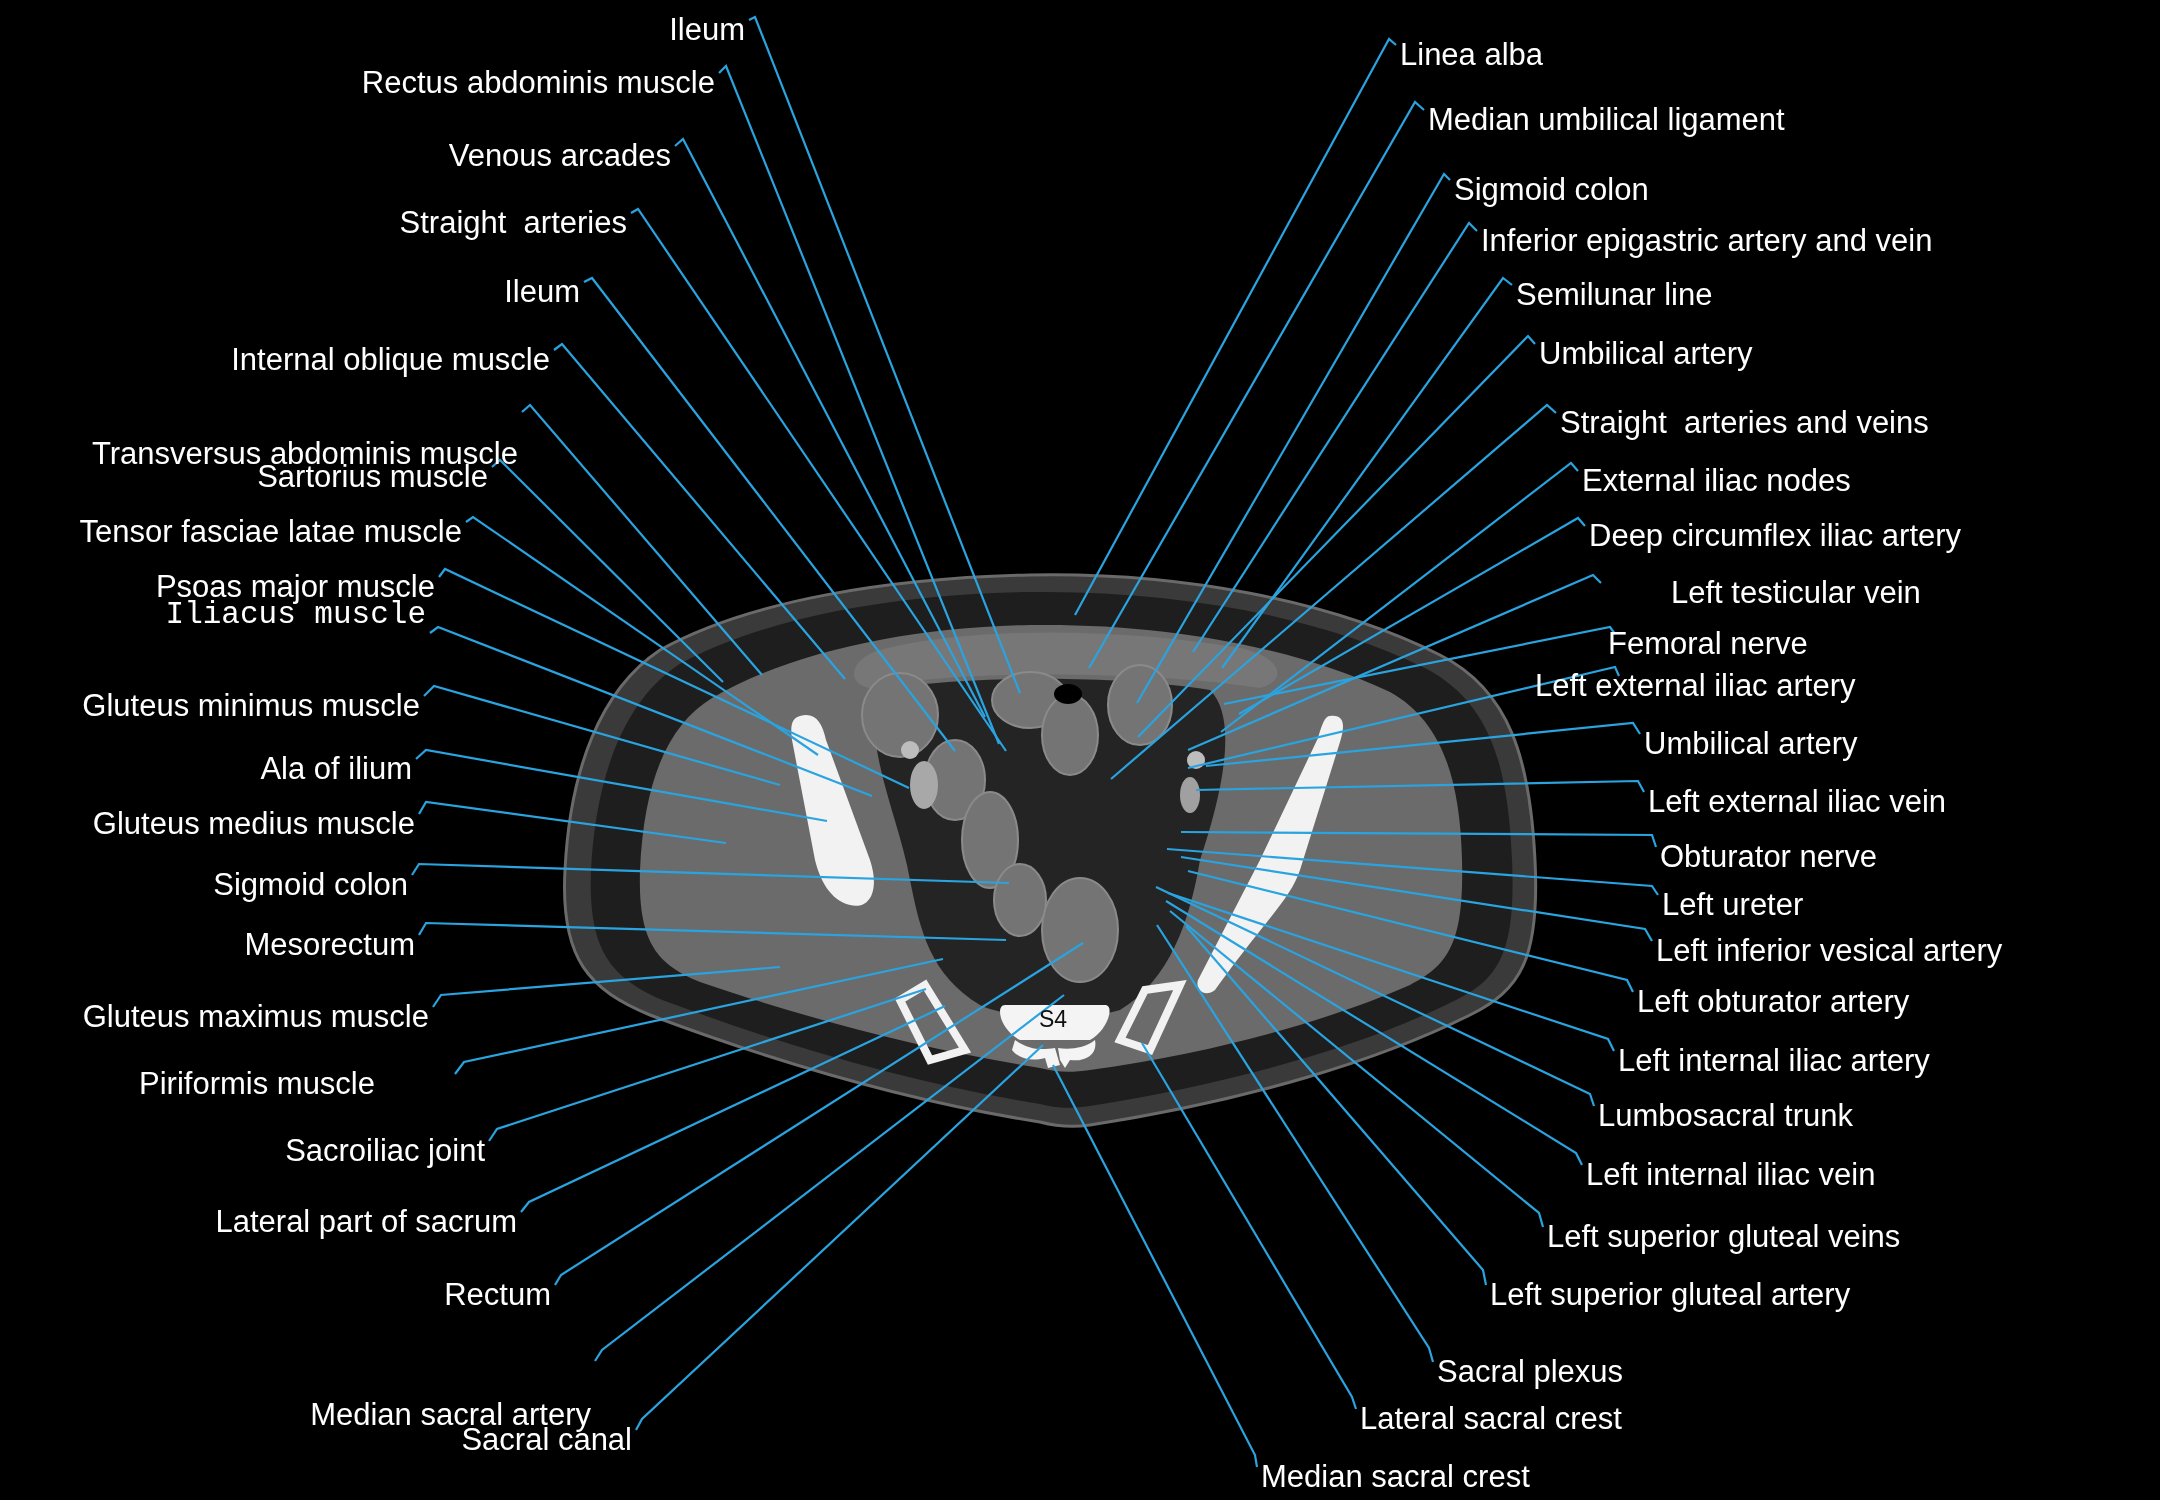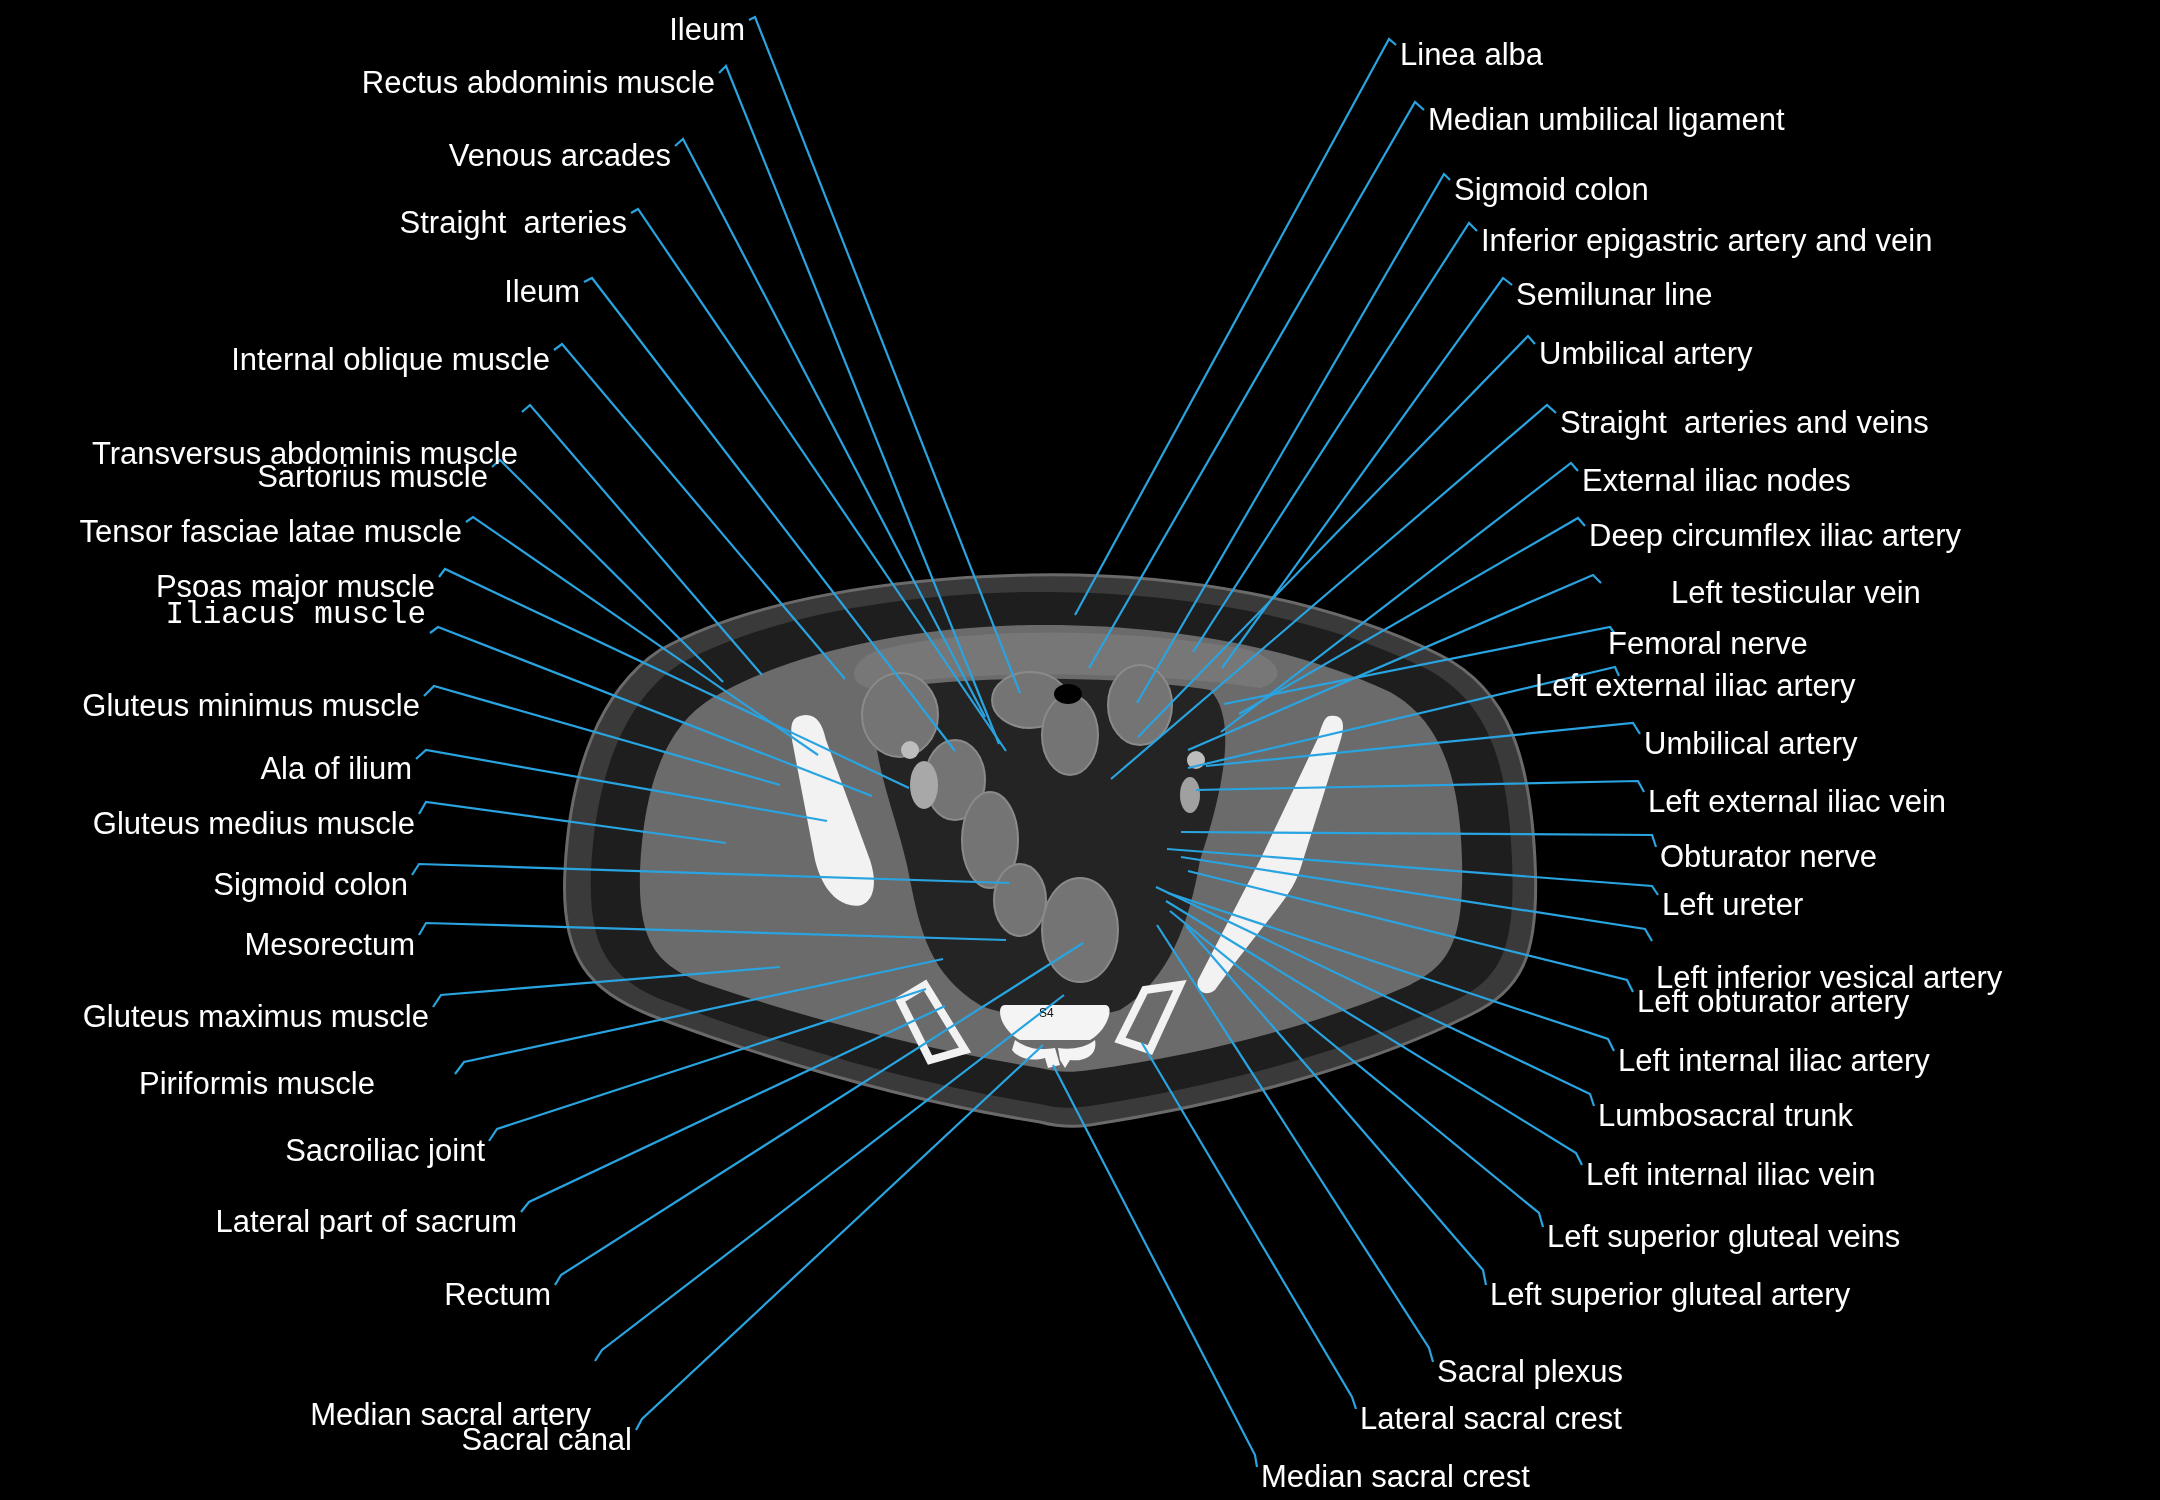--- a/index.html
+++ b/index.html
@@ -1,21 +1,21 @@
 <!DOCTYPE html>
 <html><head>
 <meta charset="utf-8">
 <style>
   html,body{margin:0;padding:0;background:#000;}
   body{width:2160px;height:1500px;position:relative;overflow:hidden;font-family:"Liberation Sans","DejaVu Sans",sans-serif;}
   #stage{position:absolute;left:0;top:0;width:2160px;height:1500px;}
   .lbl{position:absolute;color:#fff;font-size:31px;line-height:36px;white-space:pre;transform:translateY(-50%);}
   .lbl.left{text-align:right;}
   .lbl.right{text-align:left;}
-  .vert{position:absolute;color:#111;font-size:12px;font-family:"Liberation Sans",sans-serif;}
+  .vert{position:absolute;color:#111;font-size:23px;font-family:"Liberation Sans",sans-serif;}
 </style>
 </head>
 <body>
 
 <div id="stage">
   <svg id="ct" width="2160" height="1500" viewBox="0 0 2160 1500" style="position:absolute;left:0;top:0;">
     <defs>
       <radialGradient id="fatGrad" cx="50%" cy="55%" r="60%">
         <stop offset="0%" stop-color="#2a2a2a"></stop>
         <stop offset="100%" stop-color="#1f1f1f"></stop>
@@ -144,21 +144,21 @@
       <div class="lbl right" style="left: 1560px; top: 423px;">Straight  arteries and veins</div>
       <div class="lbl right" style="left: 1582px; top: 481px;">External iliac nodes</div>
       <div class="lbl right" style="left: 1589px; top: 536px;">Deep circumflex iliac artery</div>
       <div class="lbl right" style="left: 1671px; top: 593px;">Left testicular vein</div>
       <div class="lbl right" style="left: 1560px; top: 644px; margin-left: 48px;">Femoral nerve</div>
       <div class="lbl right" style="left: 1535px; top: 686px;">Left external iliac artery</div>
       <div class="lbl right" style="left: 1644px; top: 744px;">Umbilical artery</div>
       <div class="lbl right" style="left: 1648px; top: 802px;">Left external iliac vein</div>
       <div class="lbl right" style="left: 1660px; top: 857px;">Obturator nerve</div>
       <div class="lbl right" style="left: 1662px; top: 905px;">Left ureter</div>
-      <div class="lbl right" style="left: 1656px; top: 951px; margin-top: 27px;">Left inferior vesical artery</div>
+      <div class="lbl right" style="left: 1656px; top: 951px;">Left inferior vesical artery</div>
       <div class="lbl right" style="left: 1637px; top: 1002px;">Left obturator artery</div>
       <div class="lbl right" style="left: 1618px; top: 1061px;">Left internal iliac artery</div>
       <div class="lbl right" style="left: 1598px; top: 1116px;">Lumbosacral trunk</div>
       <div class="lbl right" style="left: 1586px; top: 1175px;">Left internal iliac vein</div>
       <div class="lbl right" style="left: 1547px; top: 1237px;">Left superior gluteal veins</div>
       <div class="lbl right" style="left: 1490px; top: 1295px;">Left superior gluteal artery</div>
       <div class="lbl right" style="left: 1437px; top: 1372px;">Sacral plexus</div>
       <div class="lbl right" style="left: 1360px; top: 1419px;">Lateral sacral crest</div>
       <div class="lbl right" style="left: 1261px; top: 1477px;">Median sacral crest</div>
     </div>

